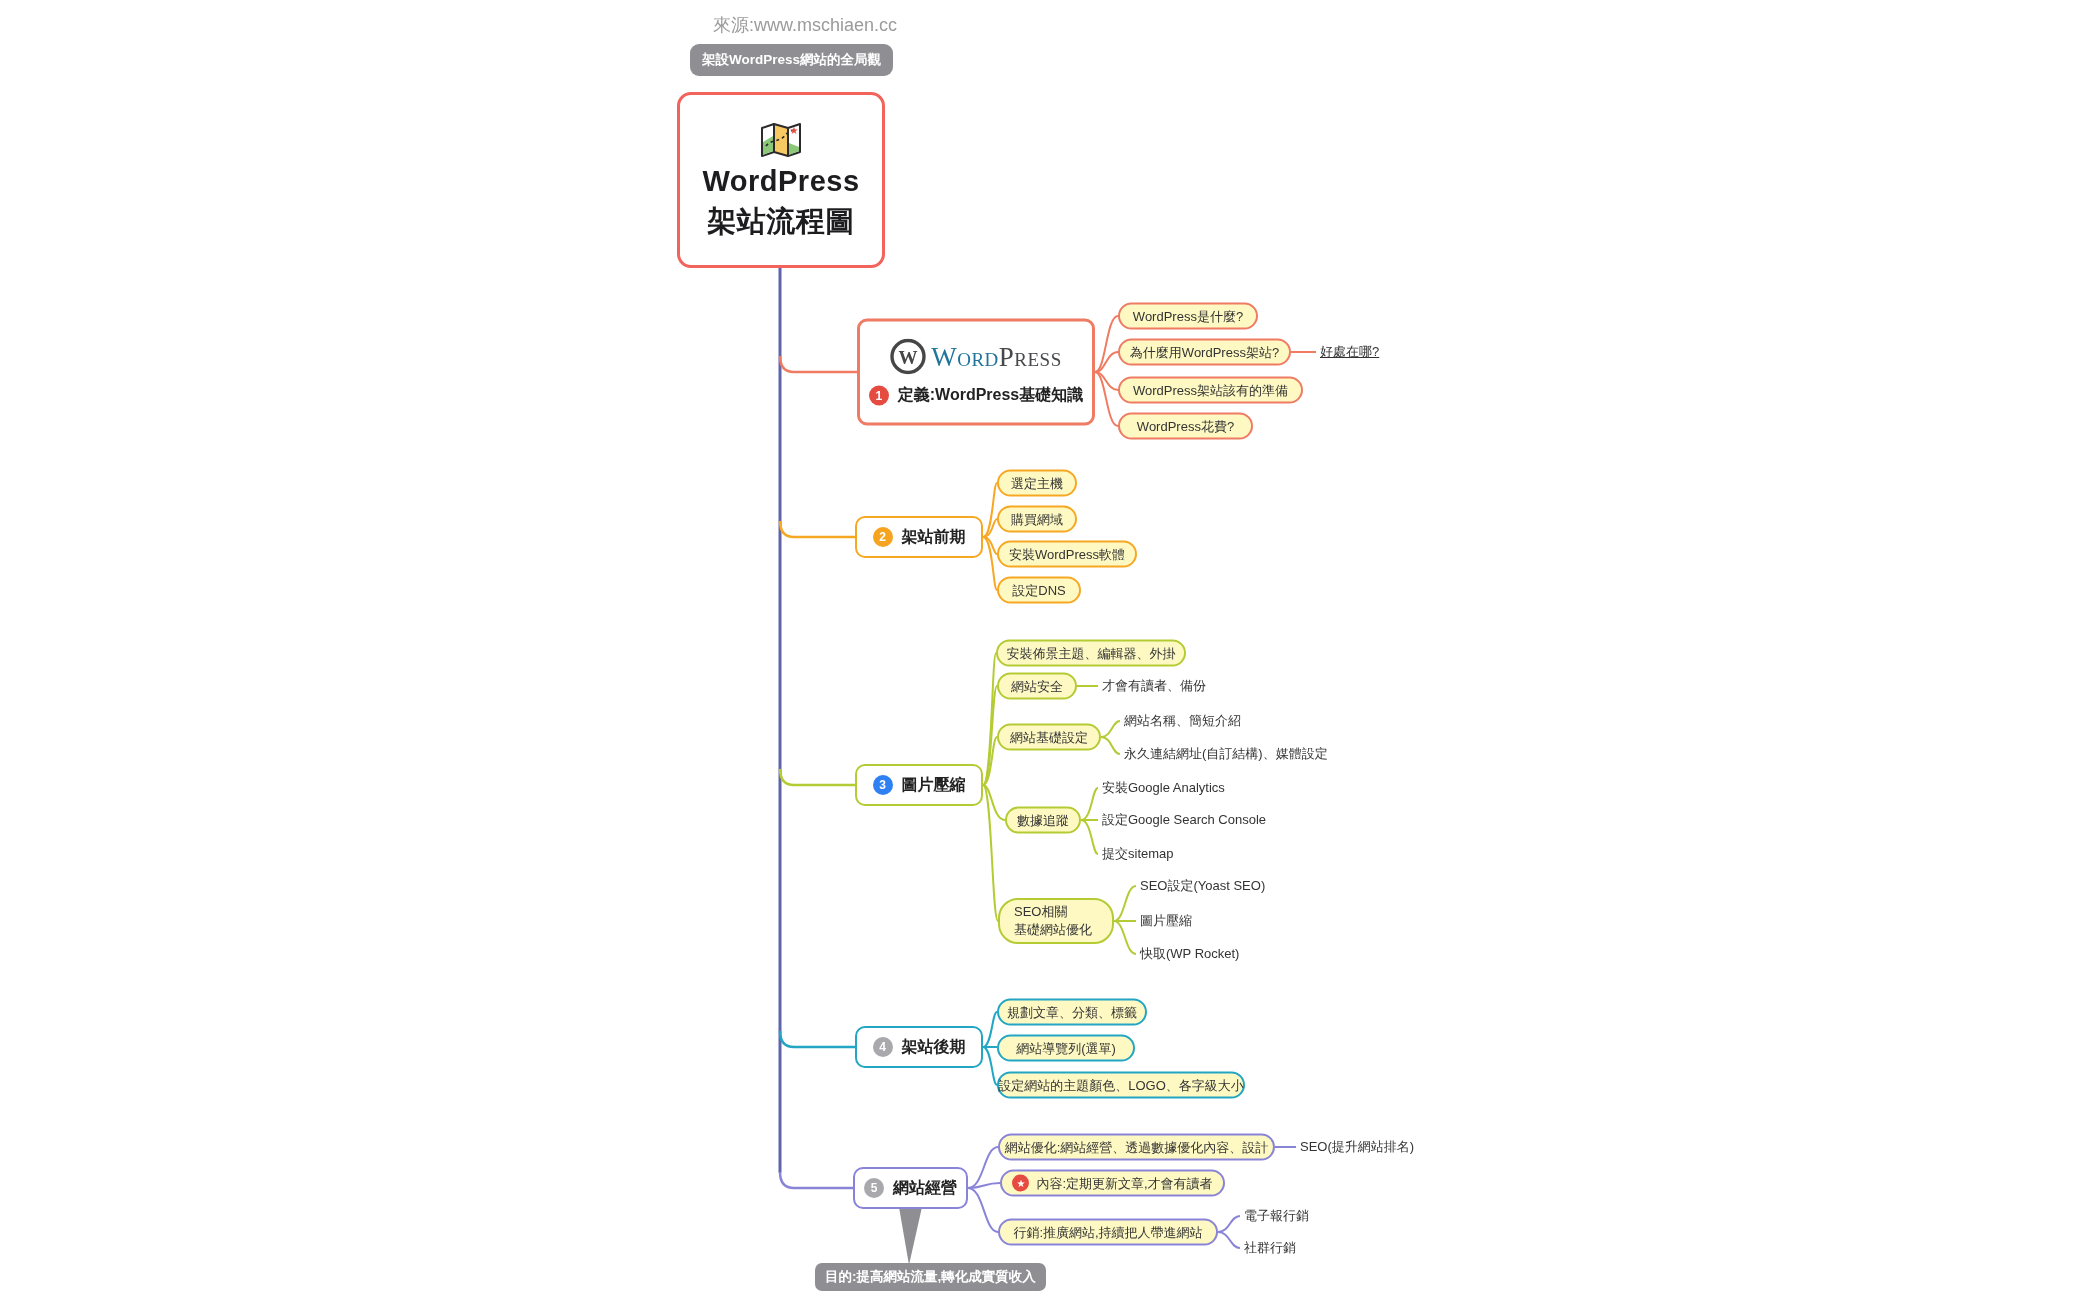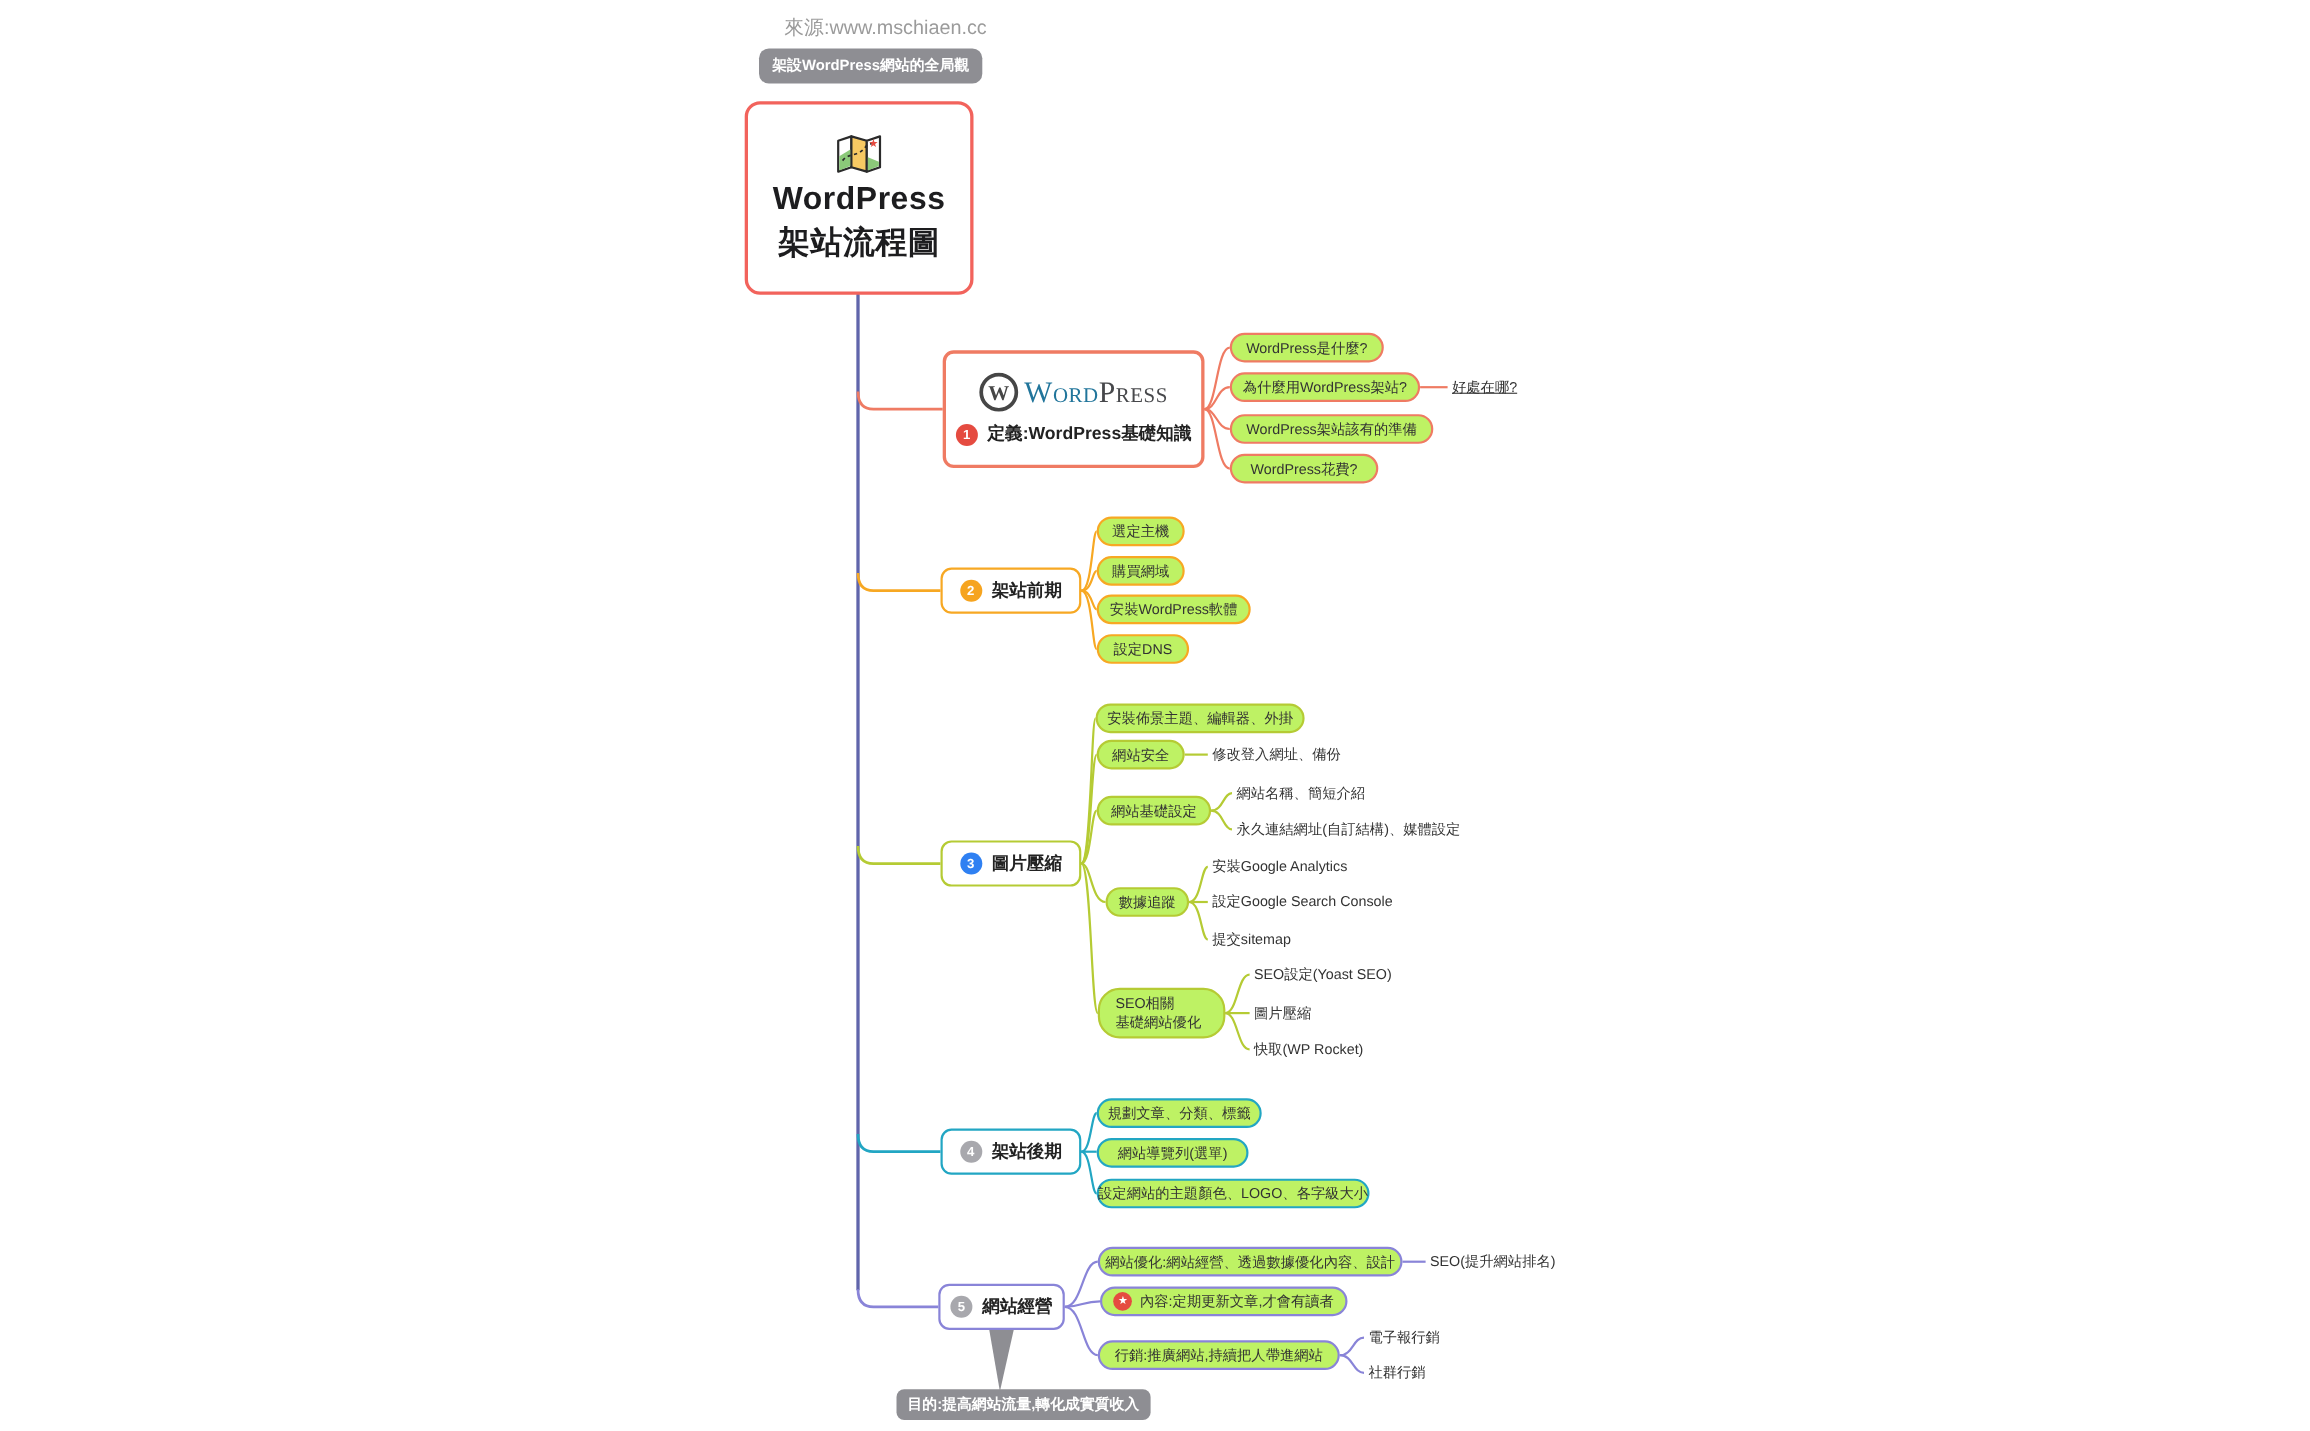--- a/index.html
+++ b/index.html
@@ -31,21 +31,21 @@
   }
   .node.big{height:107px;flex-direction:column;justify-content:center;gap:10px;}
   .node-label-row{display:flex;align-items:center;gap:9px;white-space:nowrap;}
   .b1{border:3px solid #ef7b63;}
   .b2{border:2.5px solid #f7a823;}
   .b3{border:2.5px solid #b5cb34;}
   .b4{border:2.5px solid #22a6c3;}
   .b5{border:2.5px solid #8984d8;}
 
   .pill{
-    background:#bef264;border-radius:14px;box-sizing:border-box;height:27px;
+    background:#fef9c3;border-radius:14px;box-sizing:border-box;height:27px;
     display:flex;align-items:center;justify-content:center;gap:7px;
     font-size:13px;color:#333;white-space:nowrap;padding:0 10px;
   }
   .pill.p1{border:2px solid #ef7b63;}
   .pill.p2{border:2px solid #f7a823;}
   .pill.p3{border:2px solid #b5cb34;}
   .pill.p4{border:2px solid #22a6c3;}
   .pill.p5{border:2px solid #8984d8;}
   .pill.tall{height:46px;border-radius:20px;flex-direction:column;gap:0;line-height:1.35;justify-content:center;align-items:flex-start;padding:0 14px;}
 
@@ -205,21 +205,21 @@
     <span>圖片壓縮</span>
   </div>
 
   <div class="abs vcenter pill p3" style="left:996px;top:653px;width:190px;">
     <span>安裝佈景主題、編輯器、外掛</span>
   </div>
 
   <div class="abs vcenter pill p3" style="left:997px;top:686px;width:80px;">
     <span>網站安全</span>
   </div>
-  <div class="abs vcenter leaf" style="left:1102px;top:686px;">修改登入網址、備份</div>
+  <div class="abs vcenter leaf" style="left:1102px;top:686px;">才會有讀者、備份</div>
 
   <div class="abs vcenter pill p3" style="left:997px;top:737px;width:104px;">
     <span>網站基礎設定</span>
   </div>
   <div class="abs vcenter leaf" style="left:1124px;top:721px;">網站名稱、簡短介紹</div>
   <div class="abs vcenter leaf" style="left:1124px;top:754px;">永久連結網址(自訂結構)、媒體設定</div>
 
   <div class="abs vcenter pill p3" style="left:1005px;top:820px;width:76px;">
     <span>數據追蹤</span>
   </div>

